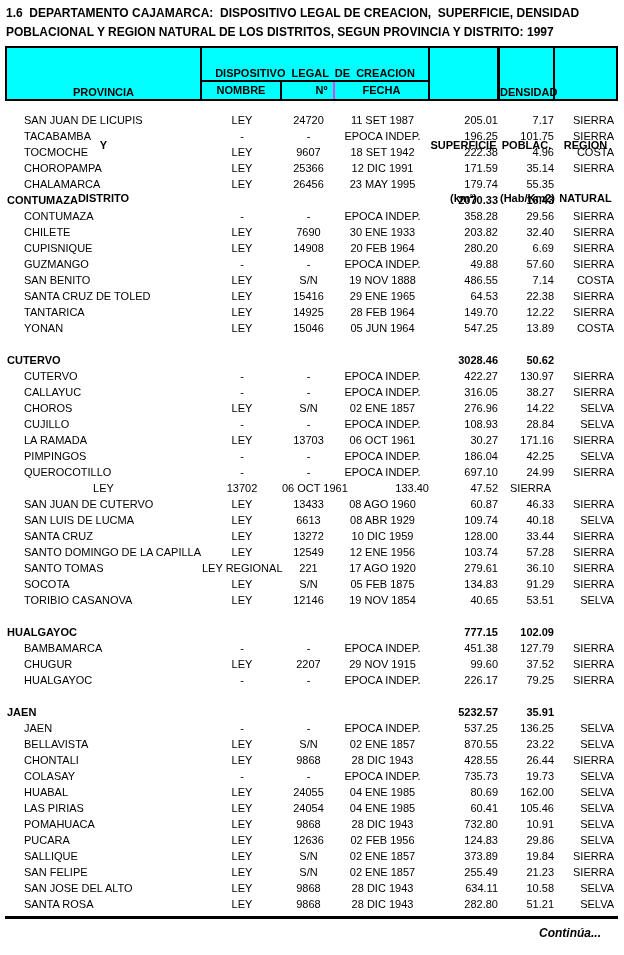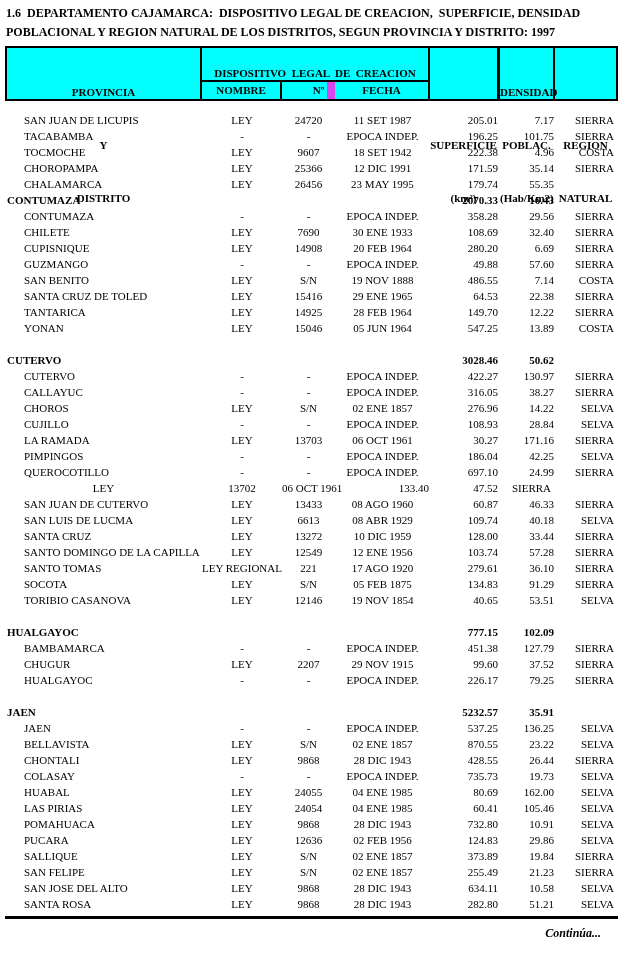--- a/index.html
+++ b/index.html
@@ -4,21 +4,21 @@
 <style>
   * { box-sizing: border-box; margin: 0; padding: 0; }
   html,body { background:#888; }
   .page {
     position: relative;
     width: 624px;
     height: 955px;
     margin: 0 auto;
     background: #FFFFFF;
     color: #000000;
-    font-family: Liberation Serif, serif;
+    font-family: Liberation Sans, sans-serif;
     overflow: hidden;
   }
   .title {
     position: absolute;
     left: 6px;
     top: 4px;
     width: 612px;
     font-size: 12px;
     font-weight: bold;
     line-height: 18.5px;
@@ -41,21 +41,21 @@
     font-size: 11px;
     font-weight: bold;
     text-align: center;
   }
   .hline { line-height: 17px; height: 17px; white-space: nowrap; margin-top: 36px; }
   .h-prov   { grid-area: 1 / 1 / 4 / 2; border-right: 2px solid #000; }
   .h-disp   { grid-area: 1 / 2 / 3 / 5; border-bottom: 2px solid #000;
               display: flex; align-items: flex-end; justify-content: center;
               white-space: pre; padding-bottom: 1px; }
   .h-nombre { grid-area: 3 / 2 / 4 / 3; border-right: 2px solid #000; line-height: 16px; }
-  .h-num    { grid-area: 3 / 3 / 4 / 4; border-right: 8px solid #d946ef; line-height: 16px; padding-left: 28px; }
+  .h-num    { grid-area: 3 / 3 / 4 / 4; border-right: 2px solid #d946ef; line-height: 16px; padding-left: 28px; }
   .h-fecha  { grid-area: 3 / 4 / 4 / 5; line-height: 16px; }
   .h-sup    { grid-area: 1 / 5 / 4 / 6; border-left: 2px solid #000; }
   .h-dens   { grid-area: 1 / 6 / 4 / 7; border-left: 3px solid #000; }
   .h-reg    { grid-area: 1 / 7 / 4 / 8; border-left: 2px solid #000; }
 
   
   .rows {
     position: absolute;
     left: 5px;
     top: 112px;
@@ -198,21 +198,21 @@
         <div class="c fecha-cell">EPOCA INDEP.</div>
         <div class="c superficie-cell">358.28</div>
         <div class="c densidad-cell">29.56</div>
         <div class="c region-cell">SIERRA</div>
       </div>
       <div class="trow">
         <div class="c name-cell">CHILETE</div>
         <div class="c nombre-cell">LEY</div>
         <div class="c numero-cell">7690</div>
         <div class="c fecha-cell">30 ENE 1933</div>
-        <div class="c superficie-cell">108.69</div>
+        <div class="c superficie-cell">203.82</div>
         <div class="c densidad-cell">32.40</div>
         <div class="c region-cell">SIERRA</div>
       </div>
       <div class="trow">
         <div class="c name-cell">CUPISNIQUE</div>
         <div class="c nombre-cell">LEY</div>
         <div class="c numero-cell">14908</div>
         <div class="c fecha-cell">20 FEB 1964</div>
         <div class="c superficie-cell">280.20</div>
         <div class="c densidad-cell">6.69</div>

